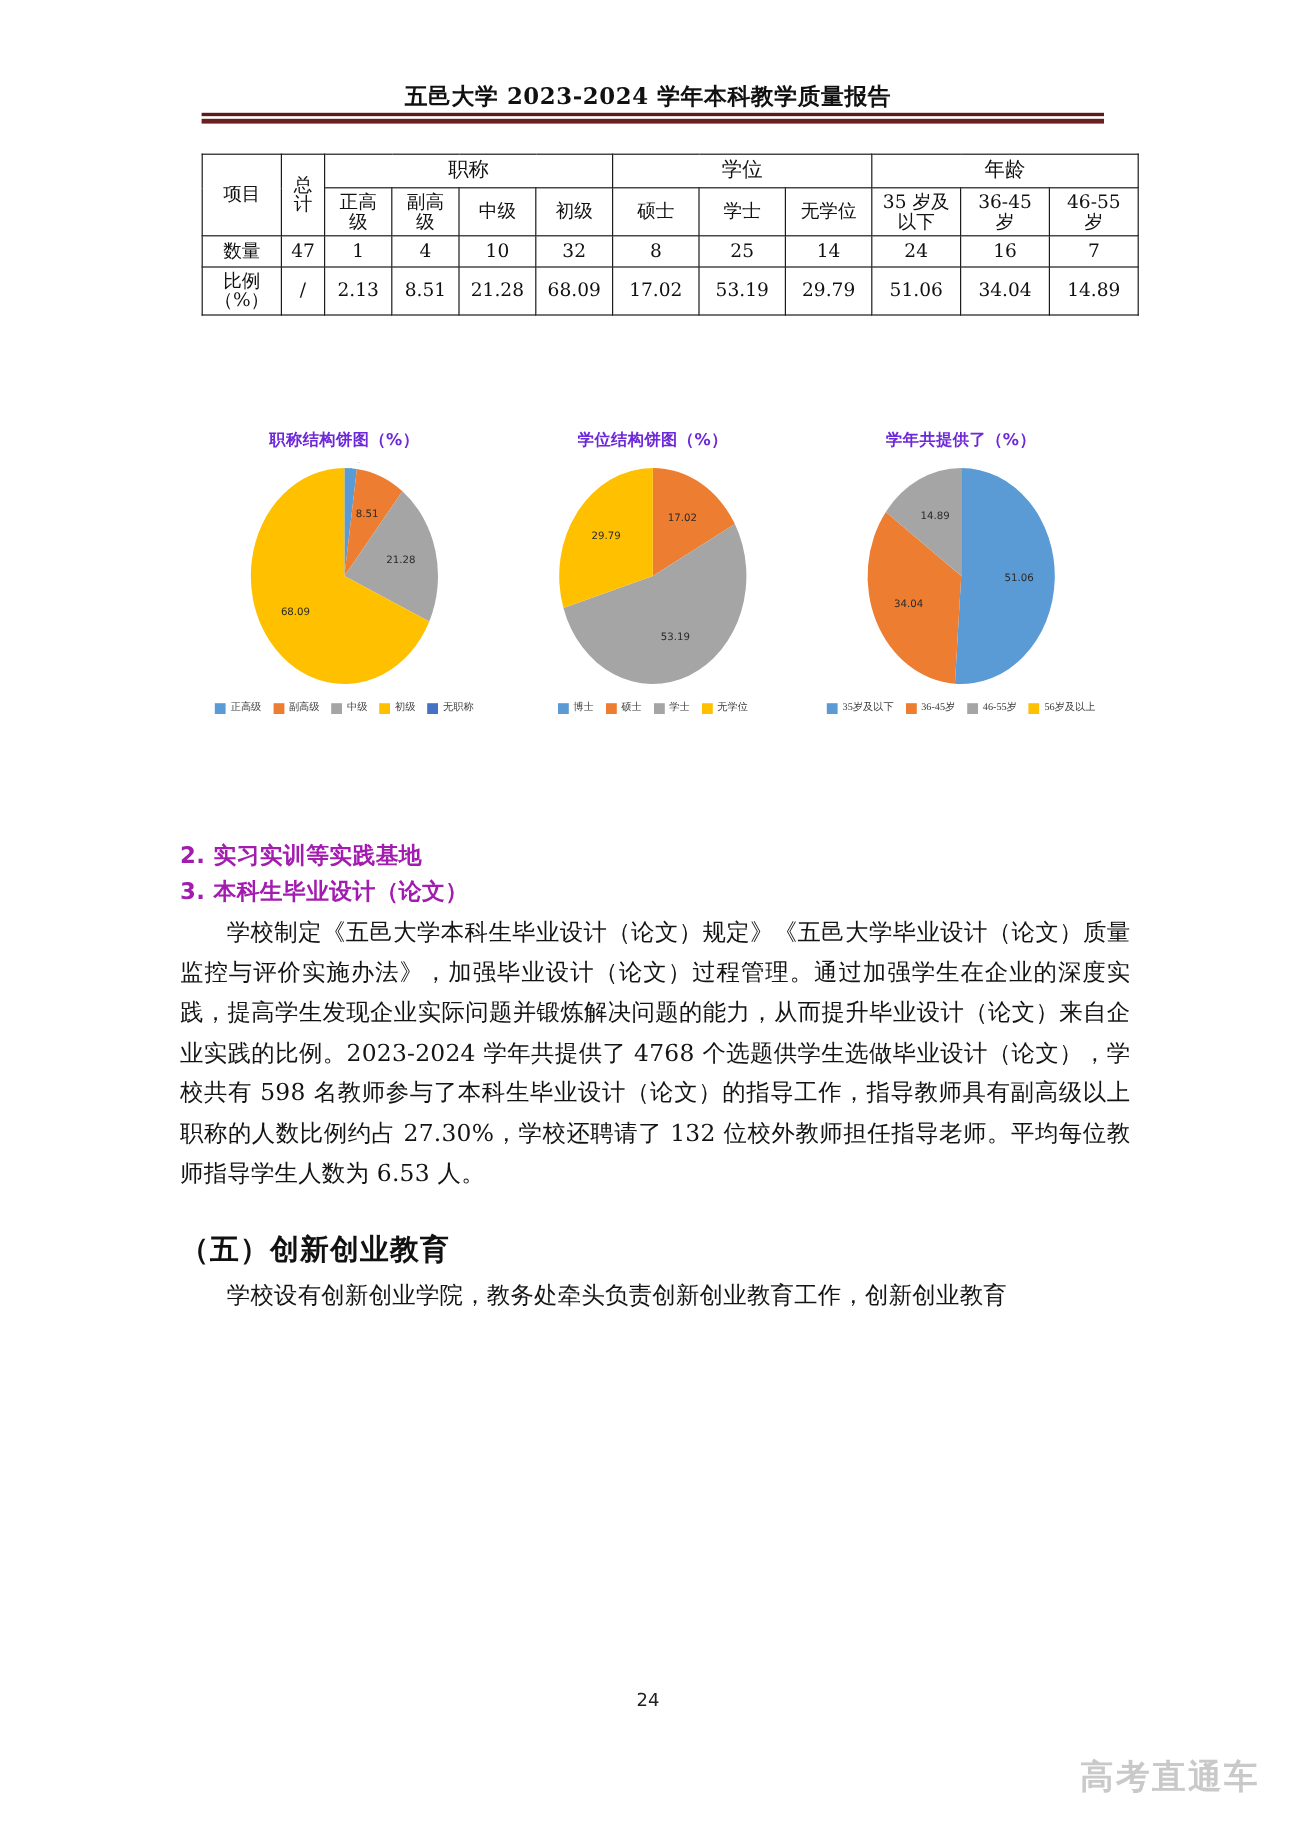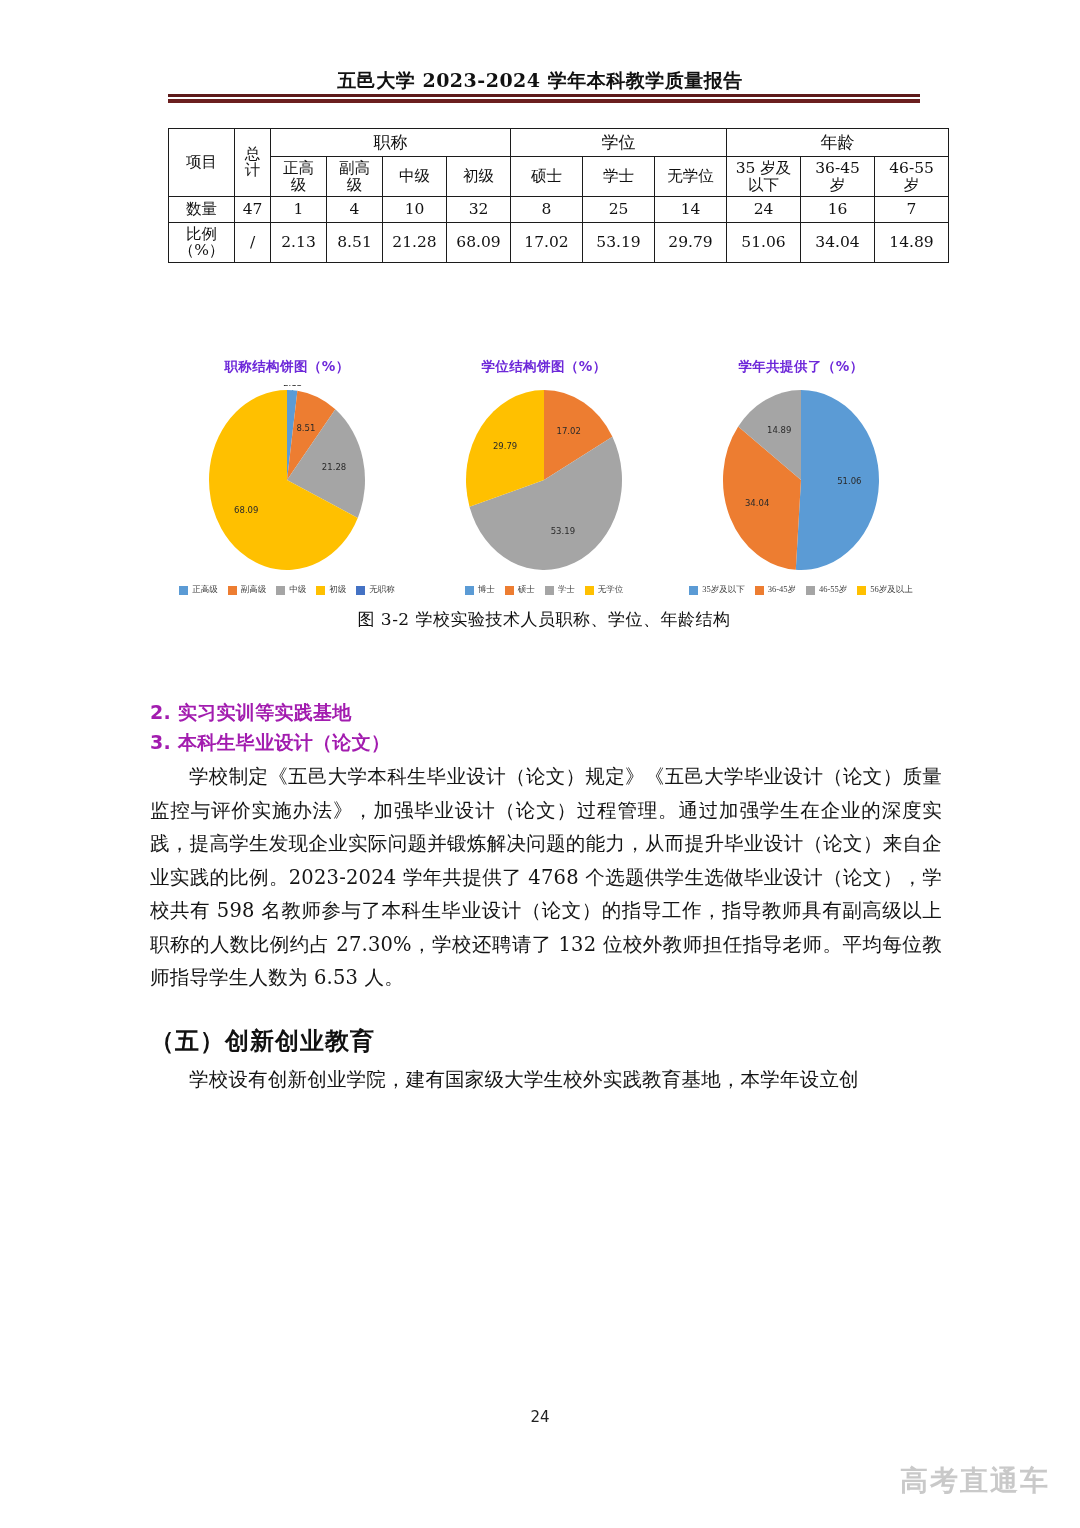--- a/index.html
+++ b/index.html
@@ -284,29 +284,28 @@
               <span class="lg-sw" style="background: rgb(165, 165, 165);"></span>
               <span class="lg-tx">46-55岁</span>
             </div>
             <div class="lg-item">
               <span class="lg-sw" style="background: rgb(255, 192, 0);"></span>
               <span class="lg-tx">56岁及以上</span>
             </div>
           </div>
       </div>
     </div>
-    <div class="fig-cap">图 3-2 学校实验技术人员职称、学位、年龄结构</div>
   </div>
 
   <div class="body-text">
     <h3 class="h-num">2. 实习实训等实践基地</h3>
 
     <h3 class="h-num">3. 本科生毕业设计（论文）</h3>
     <p class="para">学校制定《五邑大学本科生毕业设计（论文）规定》《五邑大学毕业设计（论文）质量监控与评价实施办法》，加强毕业设计（论文）过程管理。通过加强学生在企业的深度实践，提高学生发现企业实际问题并锻炼解决问题的能力，从而提升毕业设计（论文）来自企业实践的比例。2023-2024 学年共提供了 4768 个选题供学生选做毕业设计（论文），学校共有 598 名教师参与了本科生毕业设计（论文）的指导工作，指导教师具有副高级以上职称的人数比例约占 27.30%，学校还聘请了 132 位校外教师担任指导老师。平均每位教师指导学生人数为 6.53 人。</p>
 
     <h2 class="h-sec">（五）创新创业教育</h2>
-    <p class="para">学校设有创新创业学院，建有国家级大学生校外实践教育基地，本学年设立创</p>
+    <p class="para">学校设有创新创业学院，教务处牵头负责创新创业教育工作，创新创业教育</p>
   </div>
 
   <div class="pg-num">24</div>
   <div class="watermark">高考直通车</div>
 
 </div>
 
 </body></html>

